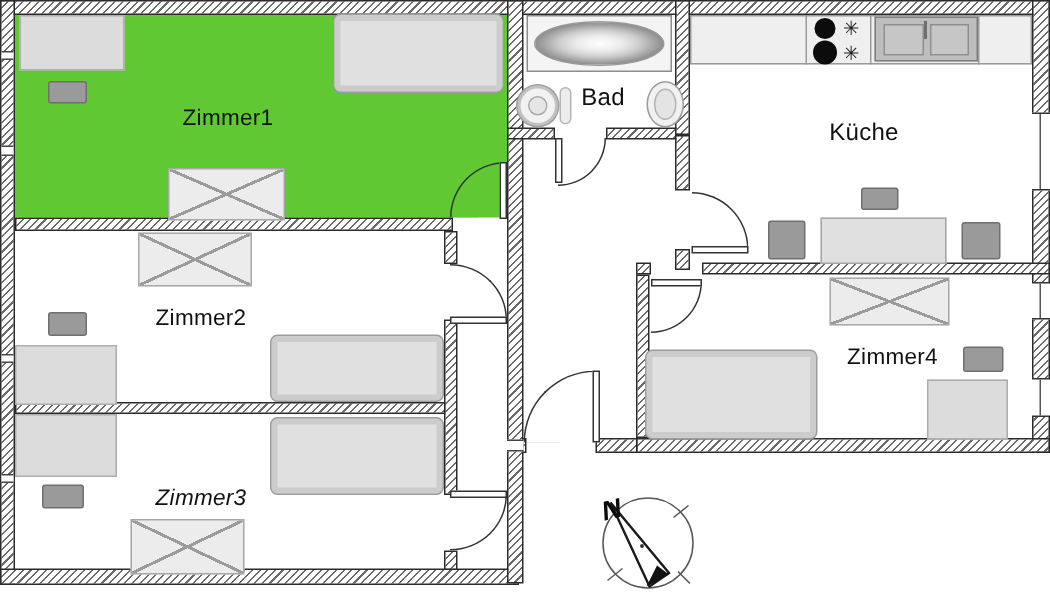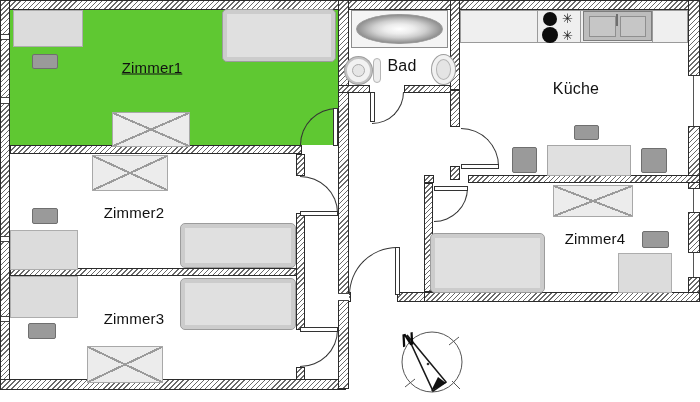--- a/index.html
+++ b/index.html
@@ -177,23 +177,23 @@
   <div class="chair" style="left:574px;top:125px;width:25px;height:15px;"></div>
   <div class="furn" style="left:547px;top:145px;width:84px;height:31px;"></div>
   <div class="chair" style="left:512px;top:147px;width:25px;height:26px;"></div>
   <div class="chair" style="left:641px;top:148px;width:26px;height:25px;"></div>
 
   <div class="xtable" style="left:553px;top:185px;width:80px;height:32px;"></div>
   <div class="chair" style="left:642px;top:231px;width:27px;height:17px;"></div>
   <div class="bed" style="left:430px;top:233px;width:115px;height:60px;"></div>
   <div class="furn desk" style="left:618px;top:253px;width:54px;height:40px;"></div>
 
-  <div class="label" style="left:152px;top:67px;text-decoration:underline;">Zimmer1</div>
+  <div class="label" style="left:152px;top:79px;">Zimmer1</div>
   <div class="label" style="left:134px;top:212px;">Zimmer2</div>
-  <div class="label" style="left:134px;top:318px;">Zimmer3</div>
+  <div class="label" style="left:134px;top:332px;font-style:italic;">Zimmer3</div>
   <div class="label" style="left:595px;top:238px;">Zimmer4</div>
   <div class="label" style="left:402px;top:66px;font-size:16px;">Bad</div>
   <div class="label" style="left:576px;top:89px;font-size:16px;">Küche</div>
 
   <svg class="compass" style="left:395px;top:325px;" width="74" height="74" viewBox="0 0 74 74">
     <circle cx="37" cy="37" r="30" fill="none" stroke="#555" stroke-width="1"></circle>
     <line x1="54" y1="20" x2="64" y2="12" stroke="#555" stroke-width="1"></line>
     <line x1="10" y1="62" x2="20" y2="54" stroke="#555" stroke-width="1"></line>
     <line x1="57" y1="56" x2="65" y2="64" stroke="#555" stroke-width="1"></line>
     <polygon points="12,10 51,57 38,66" fill="#ffffff" stroke="#1a1a1a" stroke-width="1.6"></polygon>

